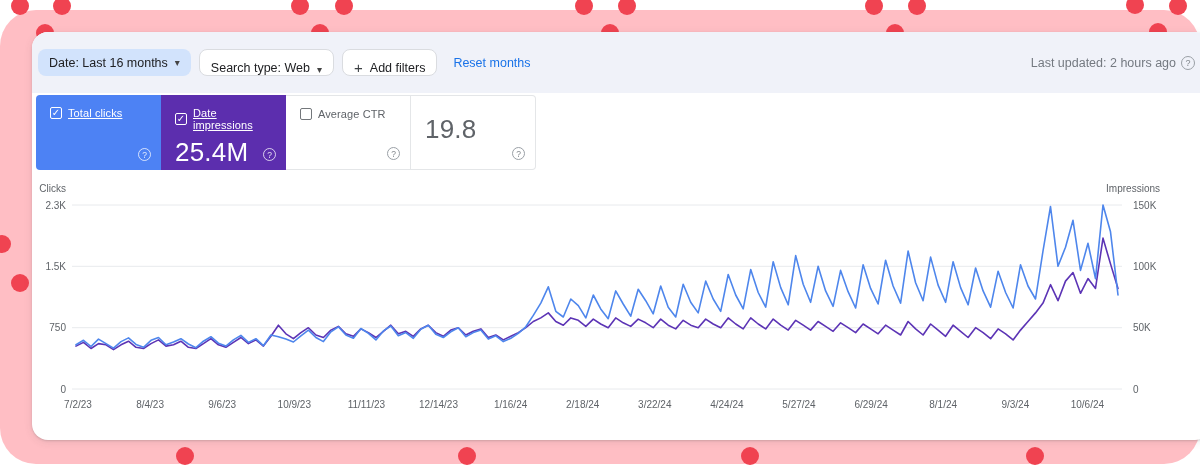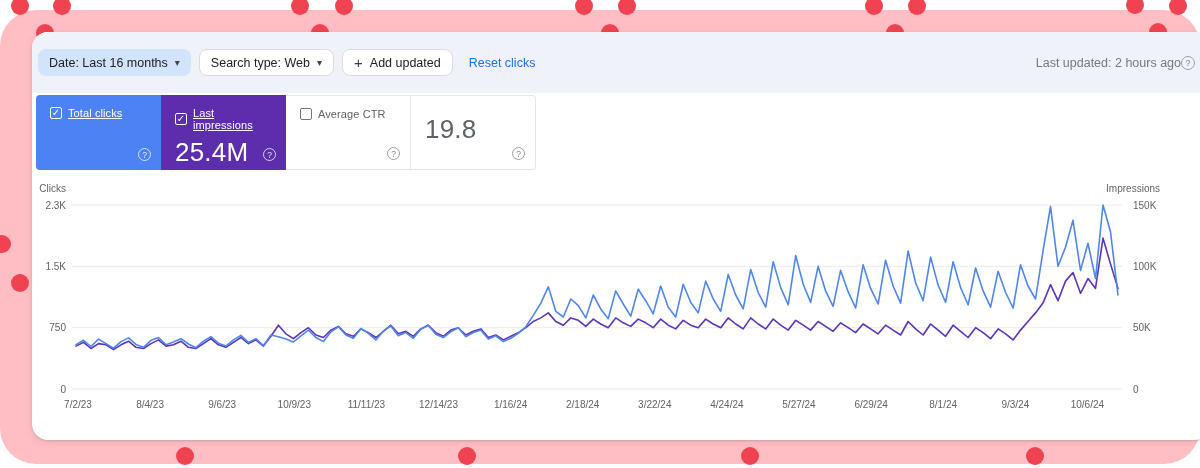--- a/index.html
+++ b/index.html
@@ -16,26 +16,26 @@
   .pink-bg{position:absolute;left:0;right:0;top:10px;bottom:4px;background:var(--pink);border-radius:36px;z-index:0;}
   .dot{position:absolute;width:18px;height:18px;border-radius:50%;background:var(--dot-red);transform:translate(-50%,-50%);z-index:1;}
   .card{position:absolute;left:32px;top:32px;width:1179px;height:408px;background:var(--card-bg);
         border-radius:16px;box-shadow:0 1px 2px rgba(60,64,67,.18),0 2px 8px rgba(60,64,67,.10);z-index:2;padding-left:32px;}
   
   .filter-bar{position:absolute;left:0;top:0;width:100%;height:61px;background:var(--filter-bar-bg);
         border-radius:16px 16px 0 0;display:flex;align-items:center;padding:0 16px 0 6px;}
   .chip{display:inline-flex;align-items:center;gap:7px;height:27px;padding:0 11px;border-radius:8px;
         font-size:12.5px;font-weight:500;color:var(--text-dark);cursor:pointer;white-space:nowrap;}
   .chip.selected{background:var(--chip-selected-bg);}
-  .chip.outlined{background:#fff;border:1px solid var(--border-gray);}
+  .chip.outlined{background:#fff;border:1px solid var(--border-gray);align-items:flex-end;}
   .chip+.chip{margin-left:8px;}
   .caret{font-size:10px;color:#444;line-height:1;}
   .plus{font-size:15px;font-weight:400;color:#3C4043;line-height:1;}
   .reset-link{margin-left:16px;font-size:12.5px;font-weight:500;color:var(--link-blue);cursor:pointer;}
-  .last-updated{margin-left:auto;display:flex;align-items:flex-end;font-size:12.5px;color:#747980;}
+  .last-updated{margin-left:auto;display:flex;align-items:flex-end;gap:5px;font-size:12.5px;color:#747980;}
   .help-circle{display:inline-flex;align-items:center;justify-content:center;width:14px;height:14px;
         border:1px solid #9AA0A6;border-radius:50%;font-size:9px;color:#80868B;cursor:pointer;flex:0 0 auto;}
   
   .metrics-row{position:absolute;left:4px;top:63px;display:flex;}
   .metric-card{position:relative;width:125px;height:75px;padding:12px 12px 10px 14px;cursor:pointer;background:#fff;}
   .metric-card.c0{background:var(--clicks-card-bg);border-radius:4px 0 0 4px;}
   .metric-card.c1{background:var(--impressions-card-bg);}
   .metric-card.c2,.metric-card.c3{border:1px solid #E4E6E8;border-left:none;}
   .metric-card.c3{border-radius:0 4px 4px 0;}
   .metric-head{display:flex;align-items:center;gap:6px;}
@@ -93,41 +93,41 @@
       <div class="chip selected">
         <span>Date: Last 16 months</span>
         <span class="caret">▾</span>
       </div>
       <div class="chip outlined">
         <span>Search type: Web</span>
         <span class="caret">▾</span>
       </div>
       <div class="chip outlined">
         <span class="plus">+</span>
-        <span>Add updated</span>
+        <span>Add filters</span>
       </div>
-      <span class="reset-link">Reset clicks</span>
+      <span class="reset-link">Reset months</span>
       <div class="last-updated">
         <span>Last updated: 2 hours ago</span>
         <span class="help-circle">?</span>
       </div>
     </div>
 
     <div class="metrics-row">
       <div class="metric-card colored c0">
         <div class="metric-head">
           <span class="cbx">✓</span>
           <span class="metric-label">Total clicks</span>
         </div>
         <span class="help-circle metric-help">?</span>
       </div>
       <div class="metric-card colored c1">
         <div class="metric-head">
           <span class="cbx">✓</span>
-          <span class="metric-label">Last impressions</span>
+          <span class="metric-label">Date impressions</span>
         </div>
         <div class="metric-value">25.4M</div>
         <span class="help-circle metric-help">?</span>
       </div>
       <div class="metric-card plain c2">
         <div class="metric-head">
           <span class="cbx"></span>
           <span class="metric-label">Average CTR</span>
         </div>
         <span class="help-circle metric-help">?</span>

